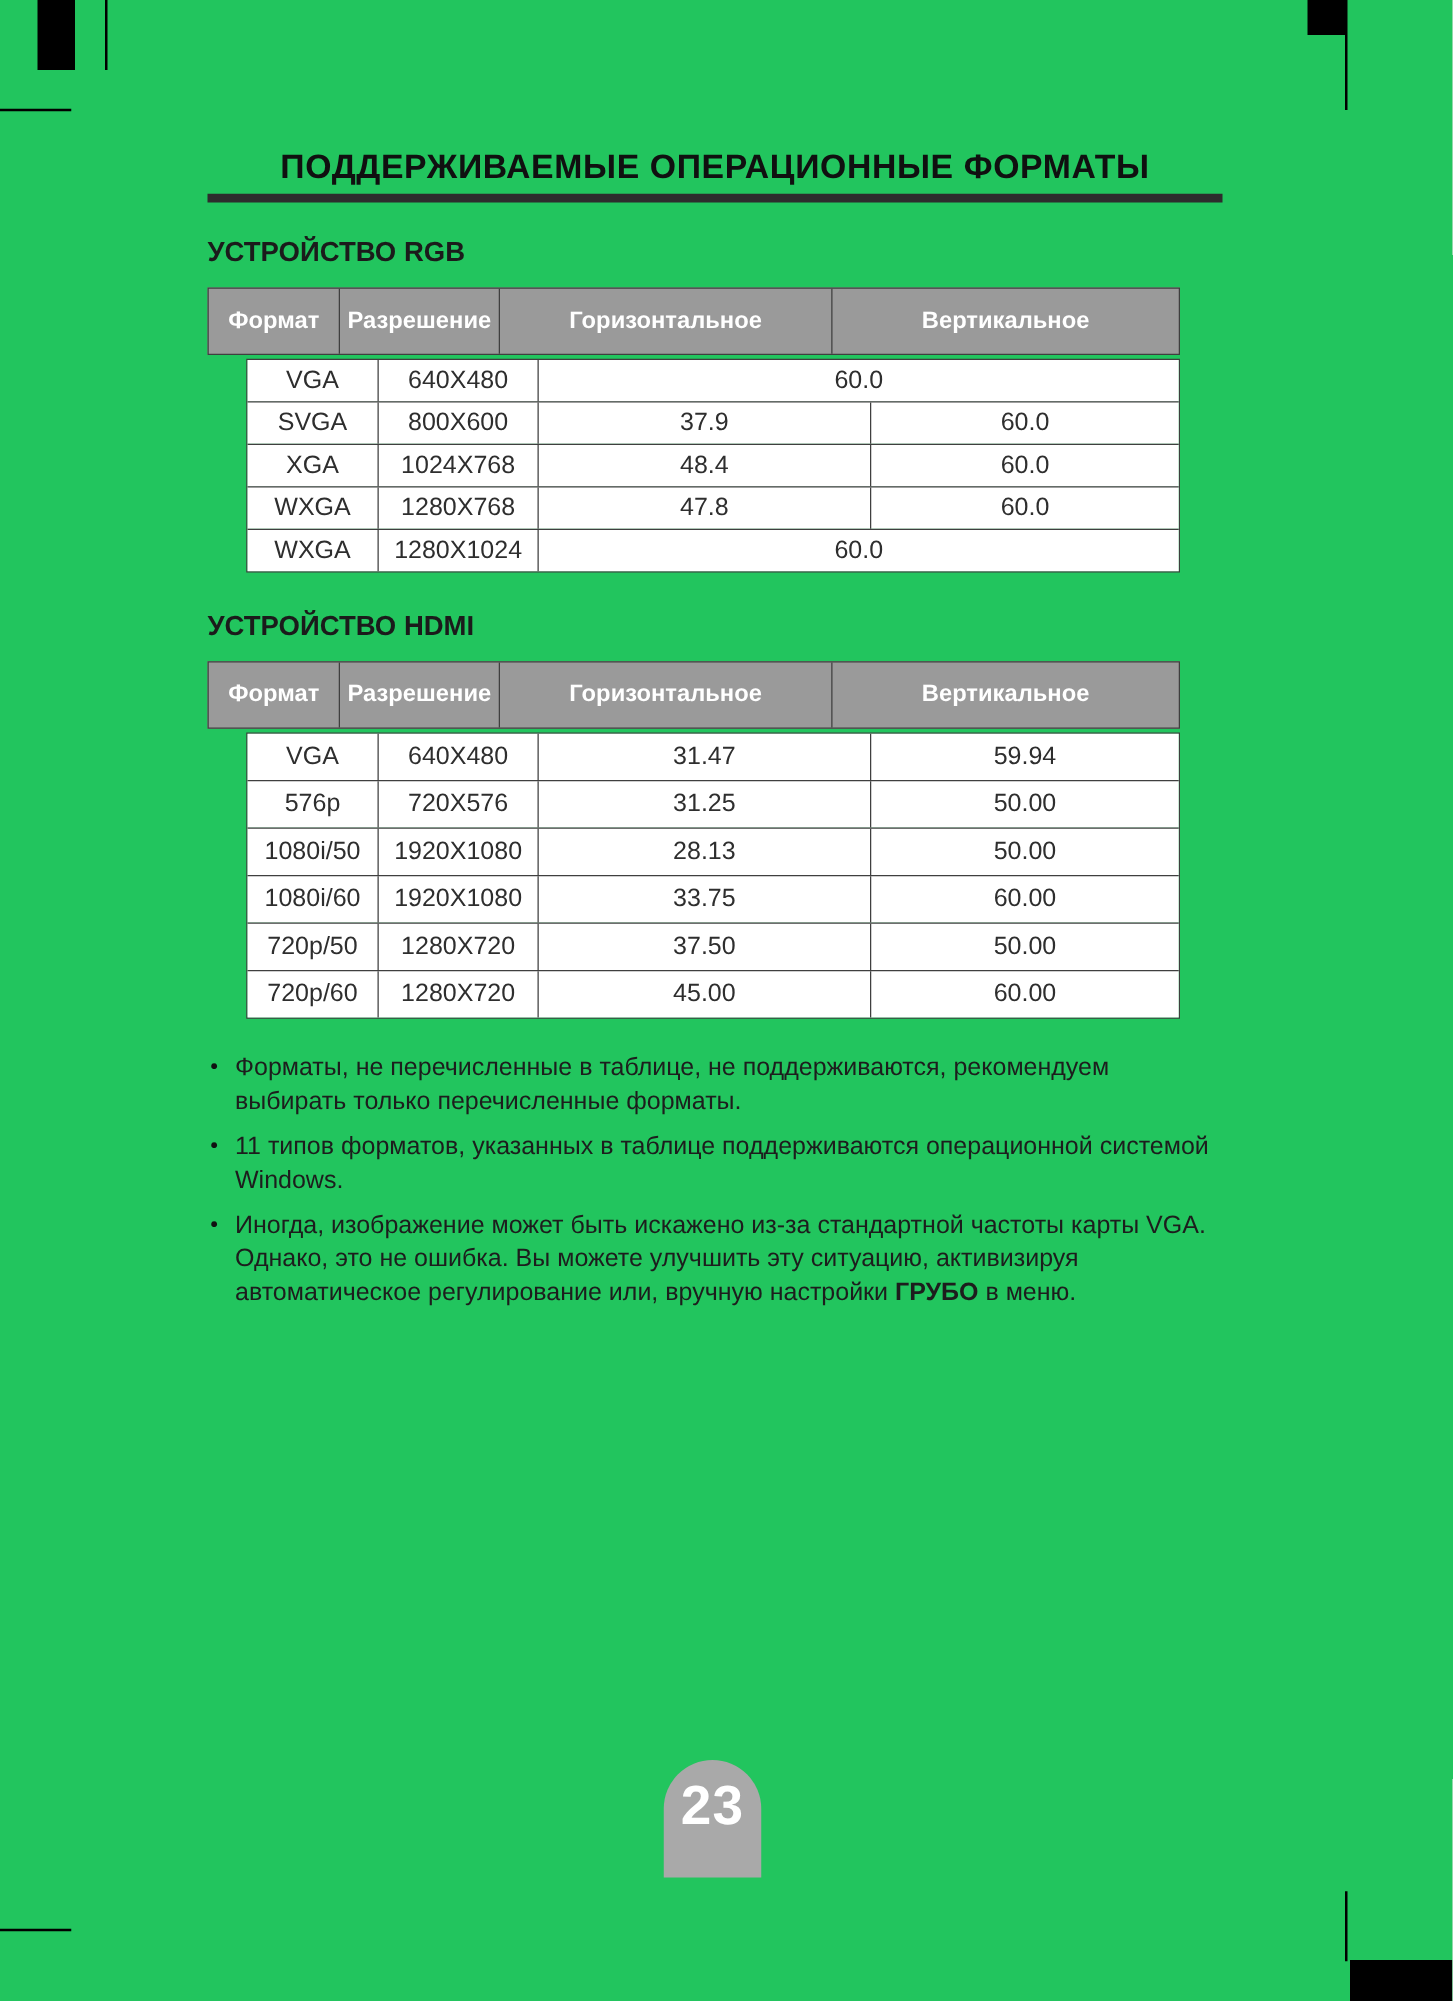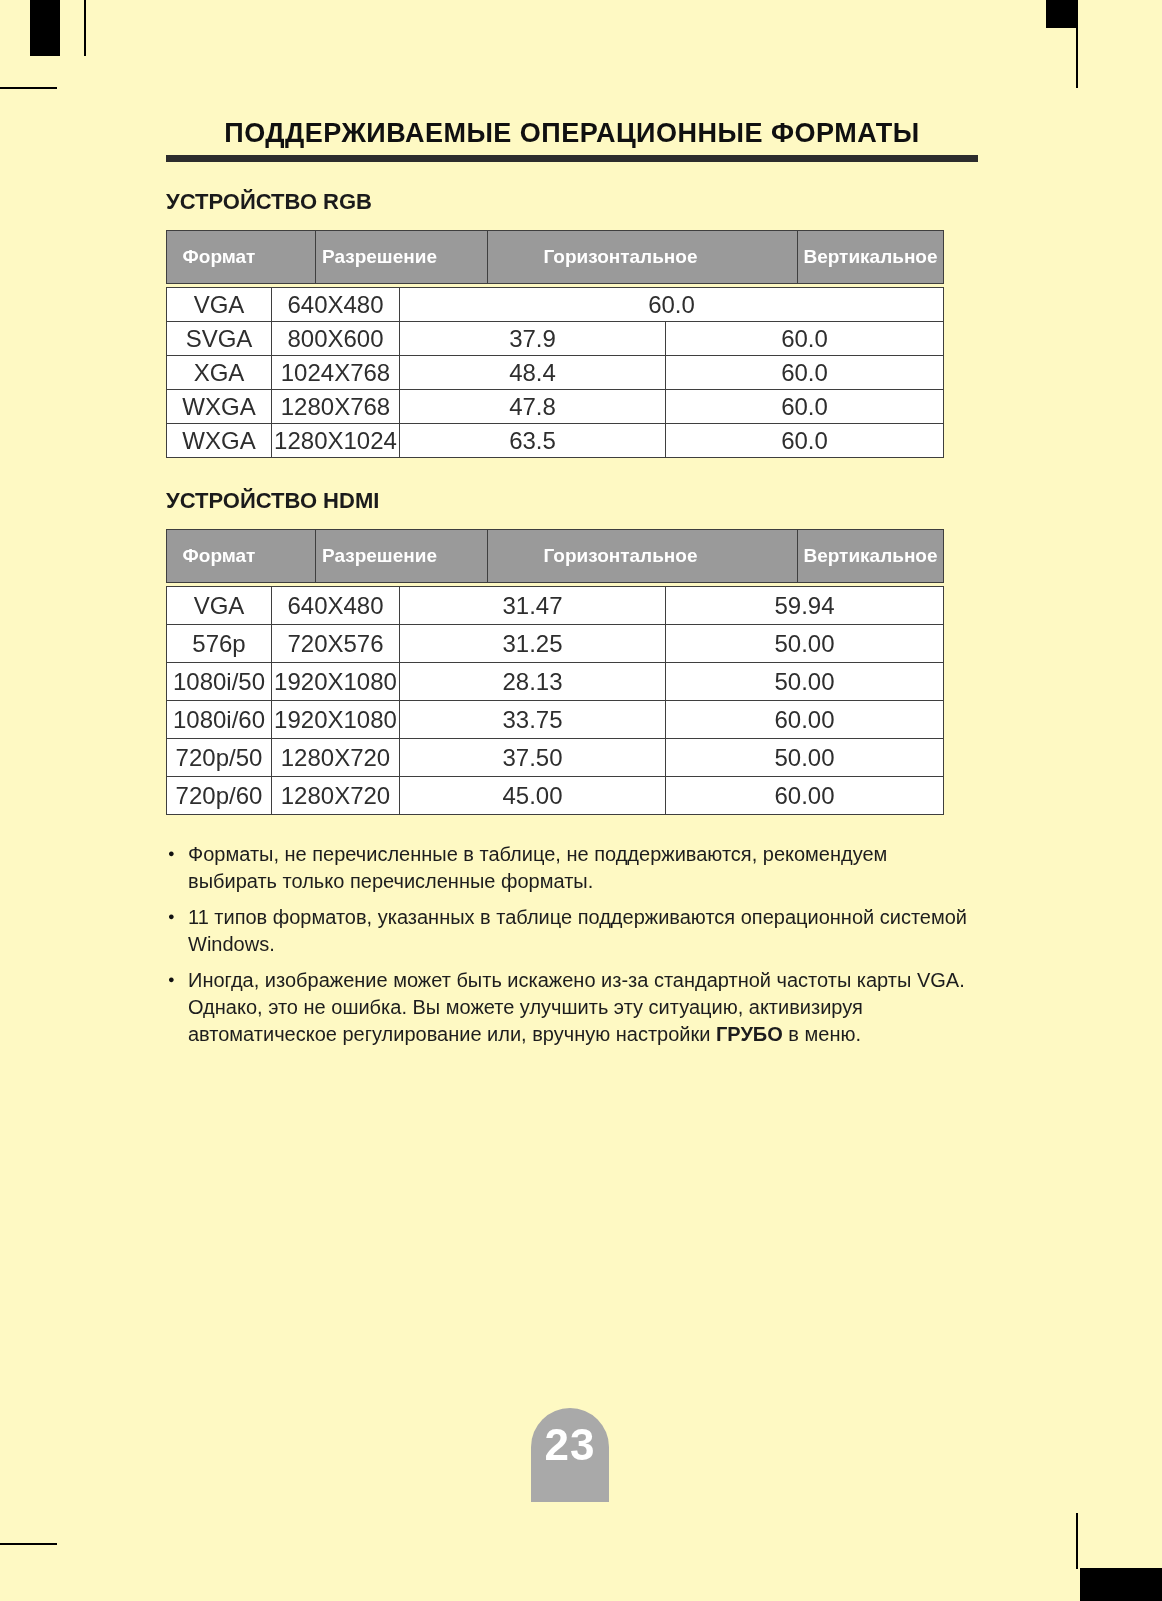--- a/index.html
+++ b/index.html
@@ -1,18 +1,18 @@
 <!DOCTYPE html>
 <html><head>
 <meta charset="utf-8">
 <style>
   html,body { margin:0; padding:0; background:#e8e8e8; }
   .page {
     position:relative; width:1162px; height:1601px; margin:0 auto;
-    background:#fef9c3; font-family:"Liberation Sans", sans-serif;
+    background:#22c55e; font-family:"Liberation Sans", sans-serif;
     overflow:hidden;
   }
   .mark { position:absolute; background:#000; }
 
   .content { position:absolute; left:166px; top:118px; width:812px; }
 
   .doc-title {
     text-align:center; font-size:27px; font-weight:bold; letter-spacing:0.5px;
     color:#101010; white-space:nowrap;
   }
@@ -20,24 +20,24 @@
 
   .section-label {
     font-weight:bold; font-size:22px; color:#1b1b1b;
     margin-top:27px; margin-bottom:15px;
   }
   .section-label.second { margin-top:30px; }
 
   .tbl { width:778px; color:#2e2e2e; }
   .tbl-head {
     display:flex; background:#9a9a9a; border:1px solid #3f3f3f;
-    color:#ffffff; font-weight:bold; font-size:19px;gap:44px;
+    color:#ffffff; font-weight:bold; font-size:19px;
   }
   .tbl-head .cell { height:52px; }
-  .tbl-body { border:1px solid #3f3f3f; margin-top:3px; font-size:24px; }
+  .tbl-body { border:1px solid #3f3f3f; margin-top:3px; font-size:20px;margin-left:31px; }
   .tbl-row { display:flex; background:#fff; }
   .tbl-row + .tbl-row { border-top:1px solid #3f3f3f; }
   .cell {
     box-sizing:border-box; display:flex; align-items:center; justify-content:center;
     text-align:center;
   }
   .cell + .cell { border-left:1px solid #3f3f3f; }
   .c1 { width:104px; } .c2 { width:128px; } .c3 { width:266px; } .c4 { flex:1;text-align:center; }
   .rgb-row .cell  { height:33px; }
   .hdmi-row .cell { height:37px; }
@@ -108,21 +108,20 @@
         </div>
         <div class="tbl-row rgb-row">
           <div class="cell c1">WXGA</div>
           <div class="cell c2">1280X768</div>
           <div class="cell c3">47.8</div>
           <div class="cell c4">60.0</div>
         </div>
         <div class="tbl-row rgb-row">
           <div class="cell c1">WXGA</div>
           <div class="cell c2">1280X1024</div>
-          <div class="cell c3">63.5</div>
           <div class="cell c4">60.0</div>
         </div>
       </div>
     </div>
 
     <div class="section-label second">УСТРОЙСТВО HDMI</div>
 
     <div class="tbl">
       <div class="tbl-head">
         <div class="cell c1">Формат</div>

